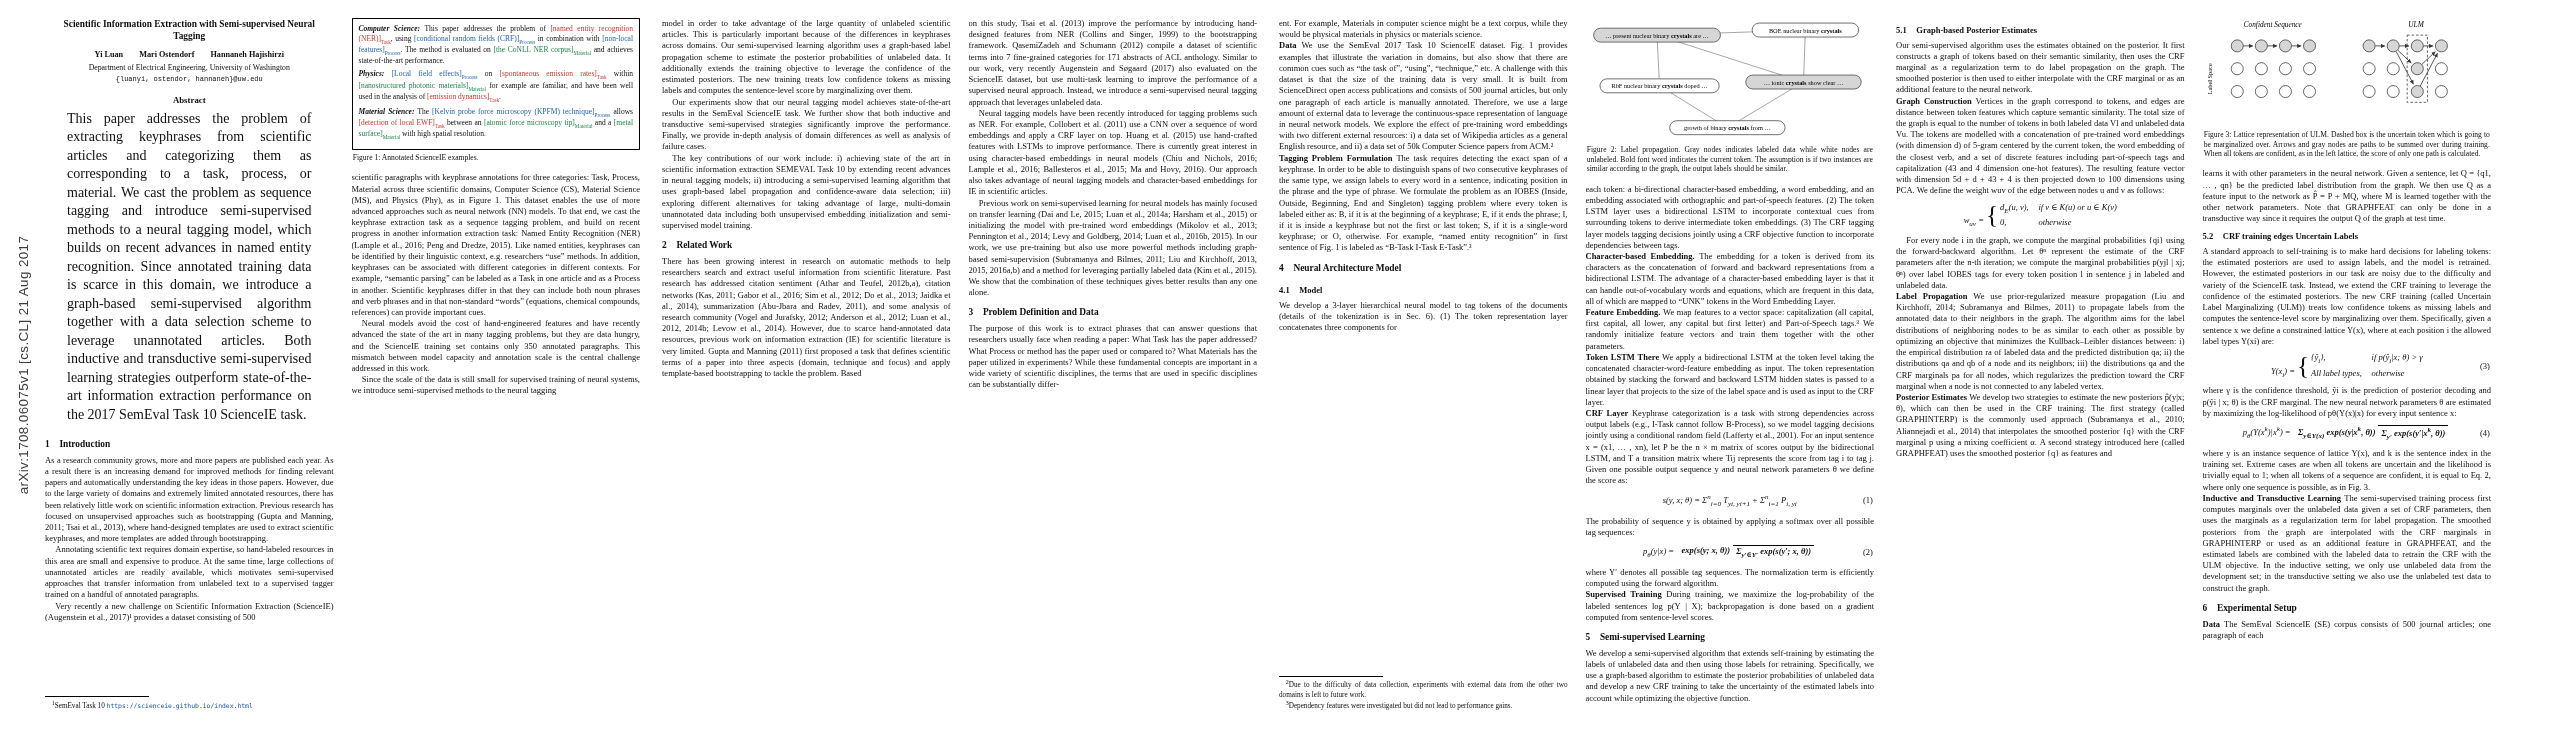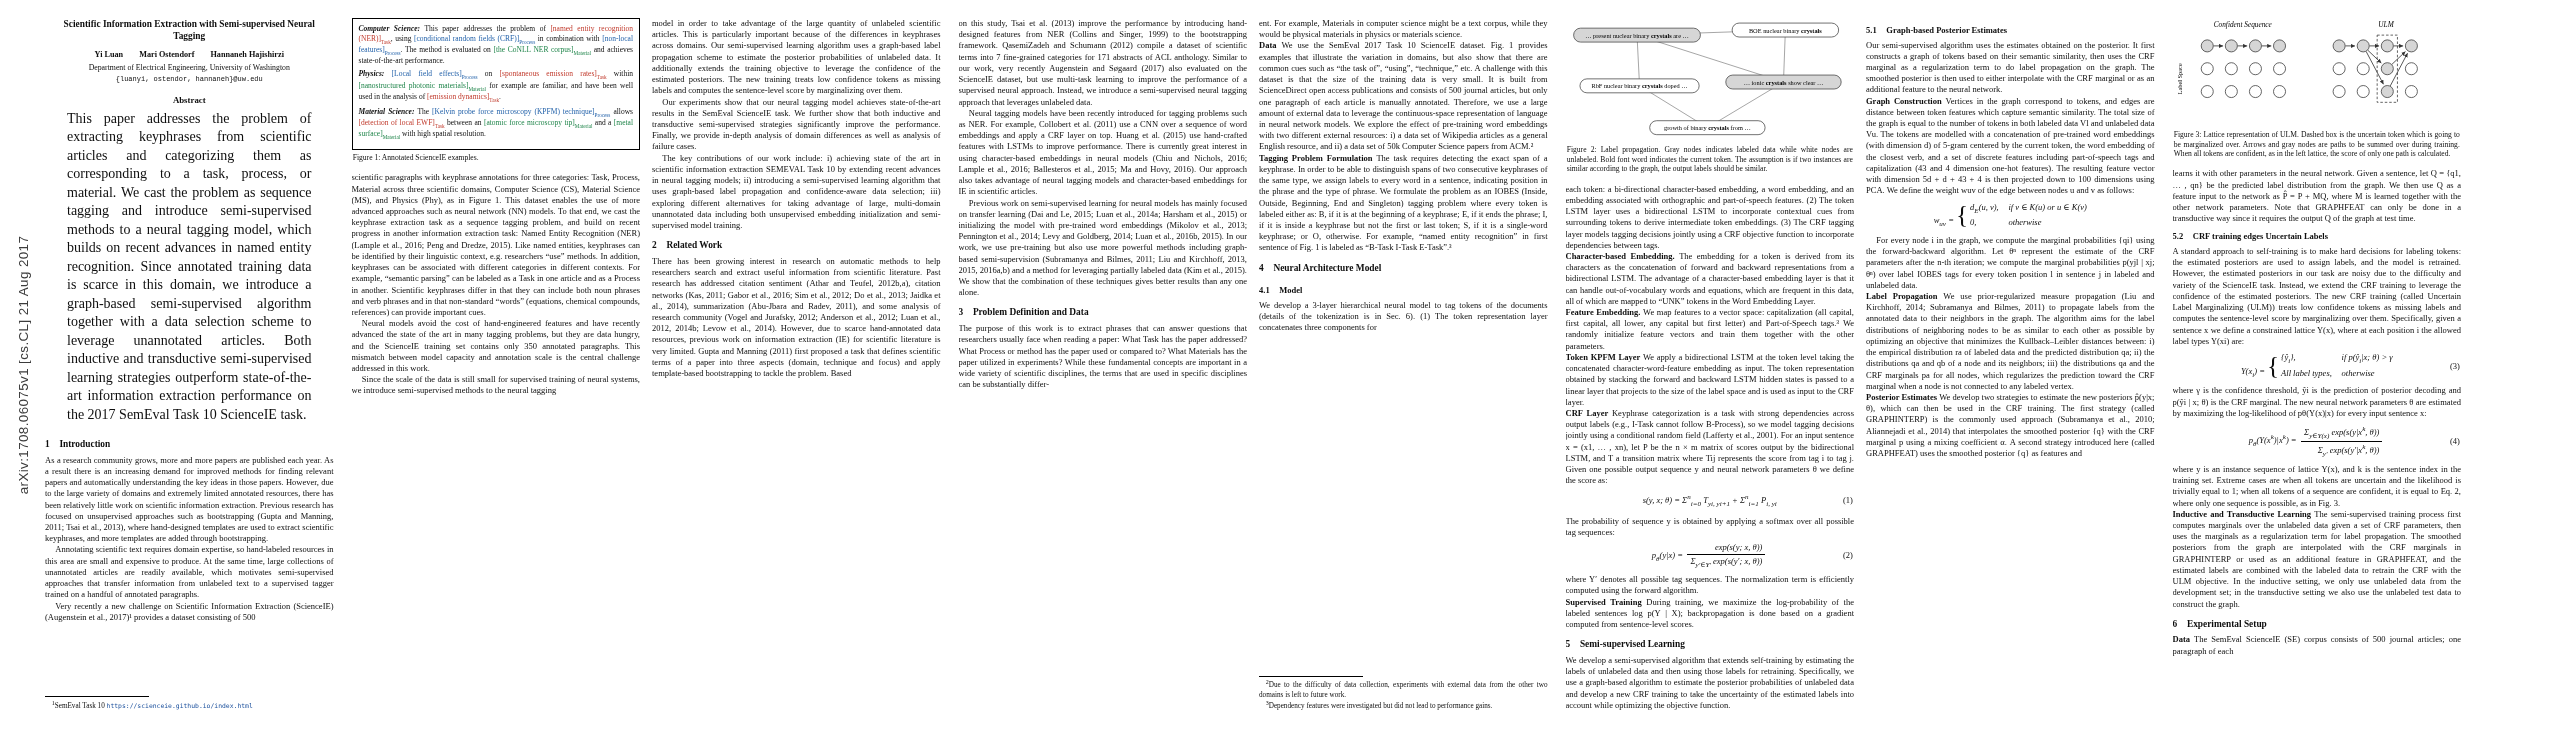--- a/index.html
+++ b/index.html
@@ -4,21 +4,21 @@
 <style>
   * { margin:0; padding:0; box-sizing:border-box; }
   html,body { width:2576px; height:729px; background:#ffffff; overflow:hidden; }
   body { position:relative; font-family:"Liberation Serif","DejaVu Serif",serif; color:#0e0e0e; }
 
   .arxiv-watermark{
     position:absolute; top:365px; left:23px; transform:translate(-50%,-50%) rotate(-90deg);
     white-space:nowrap; font-family:"Liberation Sans","DejaVu Sans",sans-serif;
     font-size:13.4px; letter-spacing:0.4px; color:#3c3c3c;
   }
-  .pages{ position:absolute; left:45px; top:0; display:flex; gap:12px; padding:18px 0; }
+  .pages{ position:absolute; left:45px; top:0; display:flex; gap:22px; padding:18px 0; }
   .page{ width:595px; height:693px; display:flex; gap:18px; background:#fff; }
   .col{ width:289px; height:693px; overflow:hidden; display:flex; flex-direction:column;
         font-size:8.5px; line-height:1.32; text-align:justify; }
 
   .title{ font-size:9.4px; font-weight:bold; text-align:center; line-height:1.25; margin:1.2px 3.6px 7.3px; }
   .authors{ display:flex; justify-content:center; gap:16px; font-weight:bold; font-size:8.2px; margin-bottom:2.4px; }
   .affil{ text-align:center; font-size:7.8px; }
   .email{ text-align:center; font-family:"Liberation Mono","DejaVu Sans Mono",monospace; font-size:7px; margin:1.2px 0 6px; }
 
   .abshead{ text-align:center; font-weight:bold; font-size:8.8px; margin:4.9px 0 3.6px; }
@@ -28,21 +28,21 @@
   .subsec-head{ font-size:8.5px; font-weight:bold; text-align:left; margin:6.7px 0 3.6px; }
   .sec-head .num, .subsec-head .num{ margin-right:9.7px; }
 
   p.body{ text-indent:10.3px; }
   p.body.noindent{ text-indent:0; }
   .lead{ font-weight:bold; }
 
   .eq{ position:relative; display:flex; align-items:center; justify-content:center;
        margin:5.5px 0; min-height:18px; font-style:italic; }
   .eq .eqnum{ position:absolute; right:1.2px; font-style:normal; }
-  .frac{ display:inline-flex; flex-direction:column; text-align:right; vertical-align:middle; margin:0 2.4px; }
+  .frac{ display:inline-flex; flex-direction:row; text-align:left; vertical-align:middle; margin:0 2.4px;font-weight:bold; }
   .frac .num{ padding:0 3px 0.6px; }
   .frac .den{ border-top:0.6px solid #000; padding:0.6px 3px 0; }
   .cases{ display:inline-flex; align-items:center; }
   .cases .brace{ font-size:25.5px; line-height:.85; font-style:normal; font-weight:400; margin-right:1.8px; }
   .crow{ display:grid; grid-template-columns:auto auto; column-gap:9.7px; row-gap:1.2px; text-align:left; }
 
   .figwrap{ margin:0 0 2.4px; }
   .figbox{ border:0.6px solid #000; padding:4.9px 6px; font-size:7.5px; line-height:1.3; }
   .figbox p{ margin-bottom:3.6px; }
   .figbox .domain{ font-weight:bold; font-style:italic; }
@@ -147,21 +147,21 @@
               <rect x="252" y="90" width="182" height="22" rx="11" fill="#d6d6d6" stroke="#444444" stroke-width="1.2"></rect>
               <text x="343" y="105" text-anchor="middle" font-size="10"><tspan>… ionic </tspan><tspan font-weight="bold">crystals</tspan><tspan> show clear …</tspan></text>
               <rect x="132" y="162" width="182" height="22" rx="11" fill="#ffffff" stroke="#444444" stroke-width="1.2"></rect>
               <text x="223" y="177" text-anchor="middle" font-size="10"><tspan>growth of binary </tspan><tspan font-weight="bold">crystals</tspan><tspan> from …</tspan></text>
             </svg>
             <figcaption class="figcap">Figure 2: Label propagation. Gray nodes indicates labeled data while white nodes are unlabeled. Bold font word indicates the current token. The assumption is if two instances are similar according to the graph, the output labels should be similar.</figcaption>
           </figure>
           <p class="body noindent">each token: a bi-directional character-based embedding, a word embedding, and an embedding associated with orthographic and part-of-speech features. (2) The token LSTM layer uses a bidirectional LSTM to incorporate contextual cues from surrounding tokens to derive intermediate token embeddings. (3) The CRF tagging layer models tagging decisions jointly using a CRF objective function to incorporate dependencies between tags.</p>
           <p class="body noindent"><span class="lead">Character-based Embedding.  </span>The embedding for a token is derived from its characters as the concatenation of forward and backward representations from a bidirectional LSTM. The advantage of a character-based embedding layer is that it can handle out-of-vocabulary words and equations, which are frequent in this data, all of which are mapped to “UNK” tokens in the Word Embedding Layer.</p>
           <p class="body noindent"><span class="lead">Feature Embedding.  </span>We map features to a vector space: capitalization (all capital, first capital, all lower, any capital but first letter) and Part-of-Speech tags.³ We randomly initialize feature vectors and train them together with the other parameters.</p>
-          <p class="body noindent"><span class="lead">Token KPFM Layer  </span>We apply a bidirectional LSTM at the token level taking the concatenated character-word-feature embedding as input. The token representation obtained by stacking the forward and backward LSTM hidden states is passed to a linear layer that projects to the size of the label space and is used as input to the CRF layer.</p>
+          <p class="body noindent"><span class="lead">Token LSTM There  </span>We apply a bidirectional LSTM at the token level taking the concatenated character-word-feature embedding as input. The token representation obtained by stacking the forward and backward LSTM hidden states is passed to a linear layer that projects to the size of the label space and is used as input to the CRF layer.</p>
           <p class="body noindent"><span class="lead">CRF Layer  </span>Keyphrase categorization is a task with strong dependencies across output labels (e.g., I-Task cannot follow B-Process), so we model tagging decisions jointly using a conditional random field (Lafferty et al., 2001). For an input sentence x = (x1, … , xn), let P be the n × m matrix of scores output by the bidirectional LSTM, and T a transition matrix where Tij represents the score from tag i to tag j. Given one possible output sequence y and neural network parameters θ we define the score as:</p>
           <div class="eq">
             <span class="eqbody"><span>s(y, x; θ) = Σ<sup>n</sup><sub>i=0</sub> T<sub>yi, yi+1</sub> + Σ<sup>n</sup><sub>i=1</sub> P<sub>i, yi</sub></span></span>
             <span class="eqnum">(1)</span>
           </div>
           <p class="body noindent">The probability of sequence y is obtained by applying a softmax over all possible tag sequences:</p>
           <div class="eq">
             <span class="eqbody"><span>p<sub>θ</sub>(y|x) = </span><span class="frac">
                 <span class="num">exp(s(y; x, θ))</span>
                 <span class="den">Σ<sub>y′∈Y′</sub> exp(s(y′; x, θ))</span>

